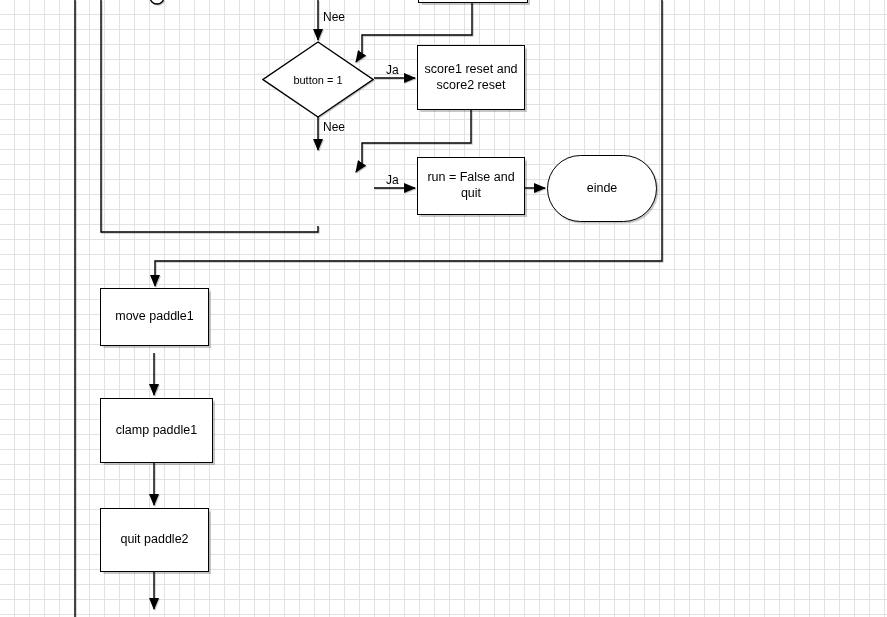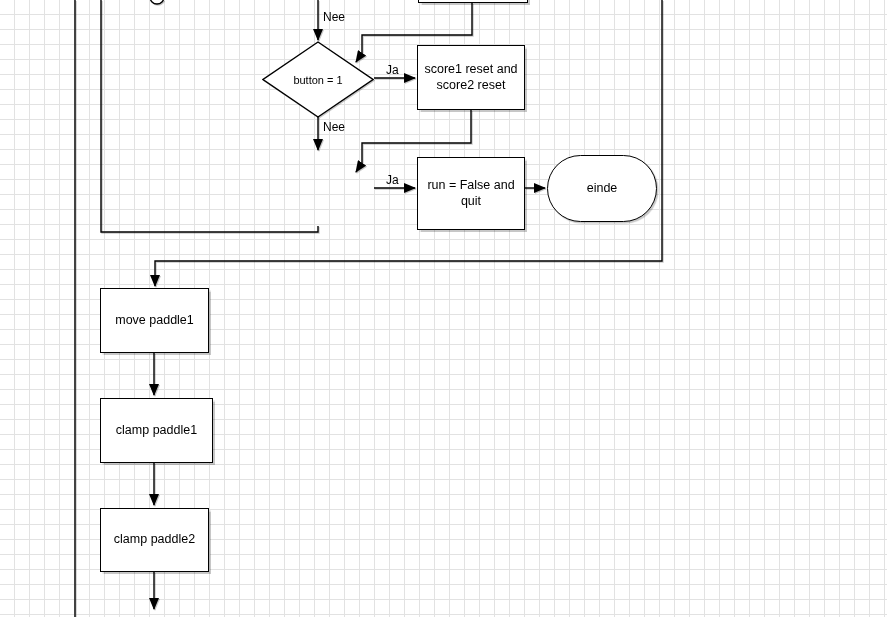--- a/index.html
+++ b/index.html
@@ -112,38 +112,38 @@
       <polygon points="56,1 111,38.5 56,76 1,38.5" fill="#ffffff" stroke="#000000" stroke-width="1.4"></polygon>
     </svg>
     <div class="diamond-label">button = 1</div>
   </div>
 
   <div class="shape" style="left:417px; top:45px; width:108px; height:65px;align-items:center;">
     <span>score1 reset and score2 reset</span>
   </div>
 
 
-  <div class="shape" style="left:417px; top:157px; width:108px; height:73px;">
+  <div class="shape" style="left:417px; top:157px; width:108px; height:58px;">
     <span>run = False and quit</span>
   </div>
 
   <div class="shape terminator" style="left:547px; top:155px; width:110px; height:67px;">
     <span>einde</span>
   </div>
 
-  <div class="shape" style="left:100px; top:288px; width:109px; height:65px;">
+  <div class="shape" style="left:100px; top:288px; width:109px; height:58px;">
     <span>move paddle1</span>
   </div>
 
   <div class="shape" style="left:100px; top:398px; width:113px; height:65px;">
     <span>clamp paddle1</span>
   </div>
 
   <div class="shape" style="left:100px; top:508px; width:109px; height:64px;">
-    <span>clamp paddle2</span>
+    <span>quit paddle2</span>
   </div>
 
   <div class="edge-label" style="left:323px; top:10px;">Nee</div>
   <div class="edge-label" style="left:386px; top:63px;">Ja</div>
   <div class="edge-label" style="left:323px; top:120px;">Nee</div>
   <div class="edge-label" style="left:386px; top:173px;">Ja</div>
 
 </div>
 
 </body></html>

